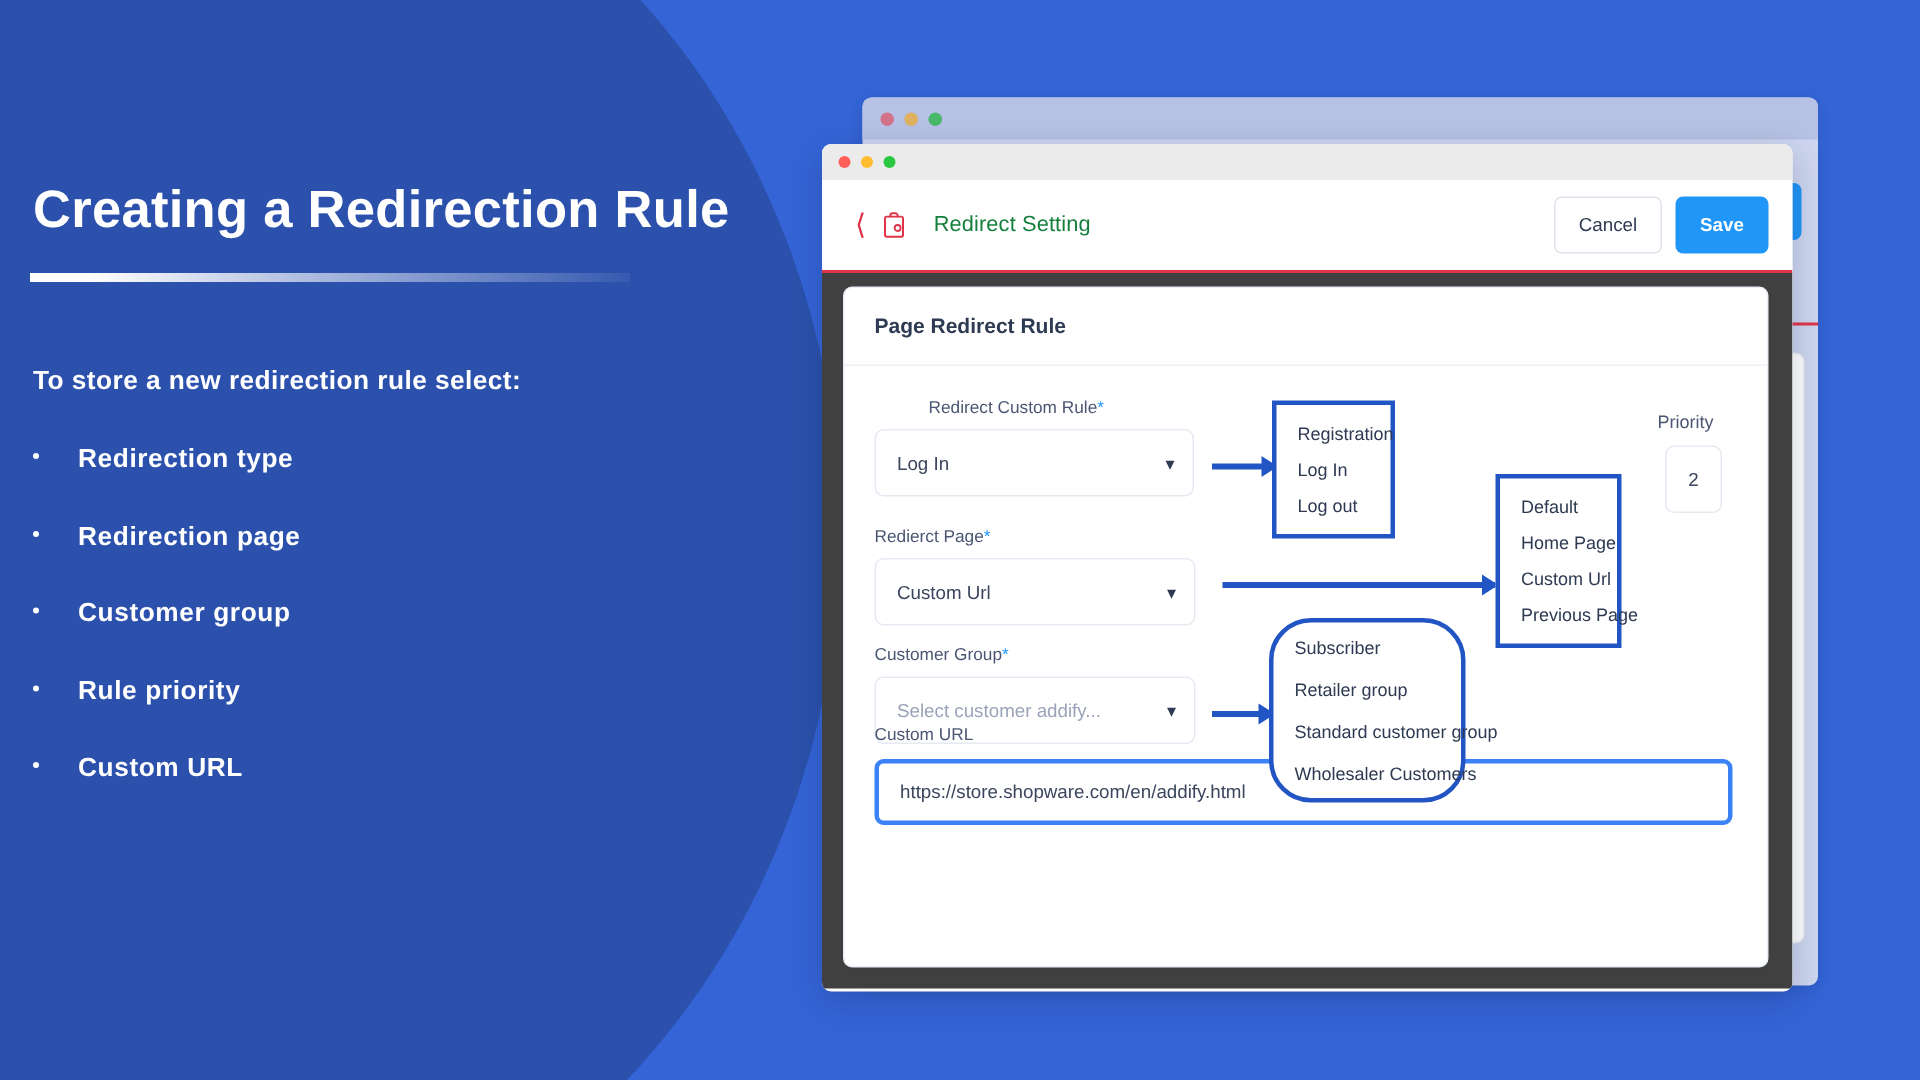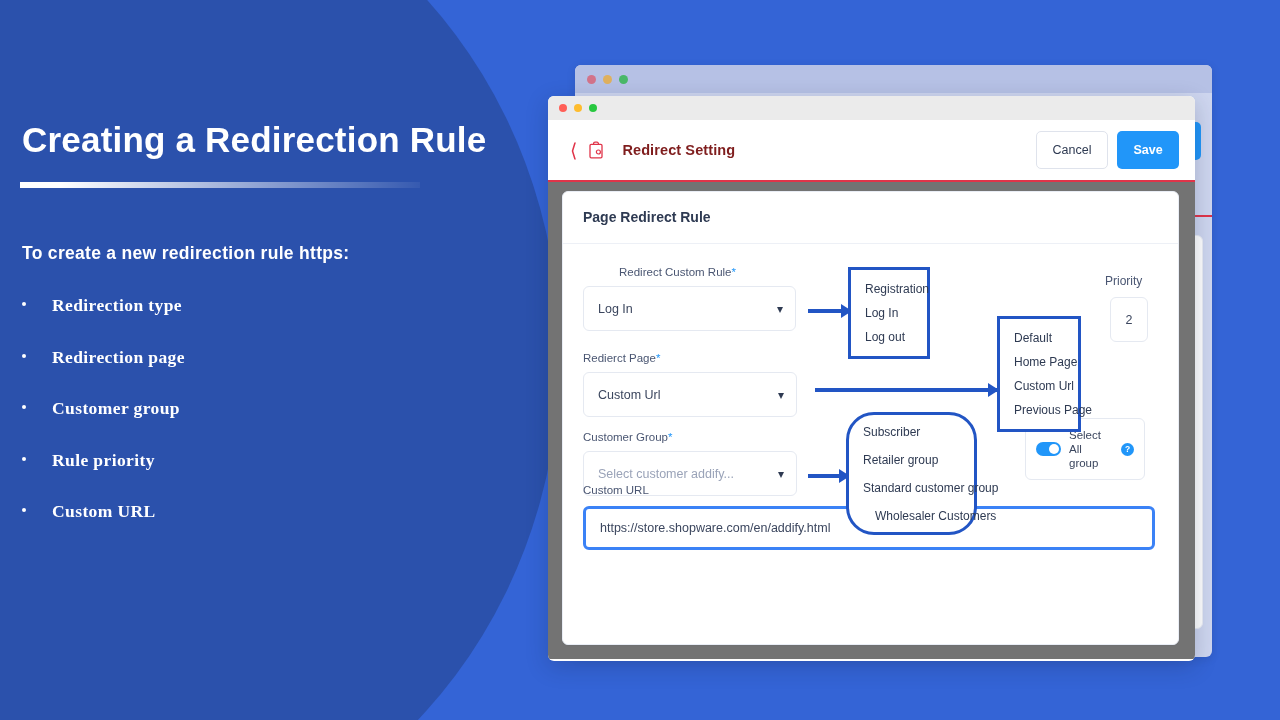--- a/index.html
+++ b/index.html
@@ -48,21 +48,20 @@
     position: absolute;
     left: 22px; top: 243px;
     font-size: 17.5px;
     font-weight: 700;
     letter-spacing: 0.3px;
   }
   #bullet-list {
     position: absolute;
     left: 20px; top: 294px;
     list-style: none;
-    font-family: Liberation Serif, serif;
   }
   #bullet-list li {
     position: relative;
     padding-left: 32px;
     margin-bottom: 29.5px;
     font-size: 17.5px;
     font-weight: 700;
     letter-spacing: 0.4px;
     line-height: 22px;
   }
@@ -149,22 +148,22 @@
     font-size: 19px;
     color: #e03449;
     line-height: 1;
     margin-right: 11px;
     cursor: pointer;
     font-weight: 300;
   }
   #app-icon { margin-right: 18px; display:flex; align-items:center; }
   #app-title {
     font-size: 14.5px;
-    font-weight: 700;
-    color: #7f1d1d;
+    font-weight: 400;
+    color: #15803d;
     letter-spacing: 0.1px;
   }
   #header-actions {
     margin-left: auto;
     display: flex;
     align-items: center;
     gap: 9px;
   }
   #cancel-button {
     width: 72px; height: 38px;
@@ -185,21 +184,21 @@
     font-weight: 700;
     color: #ffffff;
     font-family: "Liberation Sans", sans-serif;
     cursor: pointer;
   }
 
   
   #content-area {
     position: relative;
     height: calc(100% - 24px - 64px);
-    background: #737373;
+    background: #404040;
     padding: 9px 16px 14px 14px;
   }
   #rule-card {
     position: relative;
     height: 100%;
     background: #ffffff;
     border: 1px solid #e9edf5;
     border-radius: 6px;
     box-shadow: 0 1px 2px rgba(20,40,90,0.04);
     overflow: visible;
@@ -367,21 +366,21 @@
 </head>
 <body>
 
 <div id="stage">
 
   <div id="bg-circle"></div>
 
   <div id="left-panel">
     <div id="slide-title">Creating a Redirection Rule</div>
     <div id="title-rule"></div>
-    <div id="intro-line">To create a new redirection rule https:</div>
+    <div id="intro-line">To store a new redirection rule select:</div>
     <ul id="bullet-list">
       <li><span class="dot"></span><span>Redirection type</span></li>
       <li><span class="dot"></span><span>Redirection page</span></li>
       <li><span class="dot"></span><span>Customer group</span></li>
       <li><span class="dot"></span><span>Rule priority</span></li>
       <li><span class="dot"></span><span>Custom URL</span></li>
     </ul>
   </div>
 
   <div id="bg-window">
@@ -449,25 +448,20 @@
           <span>Select customer addify...</span>
           <span class="chev" style="color:#2e3a52">▾</span>
         </div>
 
         <div class="field-label" style="left:20px; top:292px;">Custom URL</div>
         <input id="custom-url-input" type="text" value="https://store.shopware.com/en/addify.html" style="">
 
         <div id="priority-label">Priority</div>
         <input id="priority-input" type="text" value="2" style="">
 
-        <div id="select-all-box">
-          <span id="select-all-toggle"></span>
-          <span id="select-all-label">Select All group</span>
-          <span id="help-icon">?</span>
-        </div>
       </div>
     </div>
   </div>
 
   <div id="annotations">
 
     <div class="arrow" style="left:808px; top:309px; width:42px;"></div>
     <div class="anno-box" style="left:848px; top:267px; width:82px;">
       <div class="opt">Registration</div>
       <div class="opt">Log In</div>
@@ -480,17 +474,17 @@
       <div class="opt">Home Page</div>
       <div class="opt">Custom Url</div>
       <div class="opt">Previous Page</div>
     </div>
 
     <div class="arrow" style="left:808px; top:474px; width:40px;"></div>
     <div class="anno-box" style="left:846px; top:412px; width:131px;border-radius:28px;">
       <div class="opt" style="padding-top:3px;padding-bottom:9px;">Subscriber</div>
       <div class="opt" style="padding-bottom:9px;">Retailer group</div>
       <div class="opt" style="padding-bottom:9px;">Standard customer group</div>
-      <div class="opt" style="padding-bottom:2px;margin-left:12px;">Wholesaler Customers</div>
+      <div class="opt" style="padding-bottom:2px;">Wholesaler Customers</div>
     </div>
 
   </div>
 </div>
 
 </body></html>

